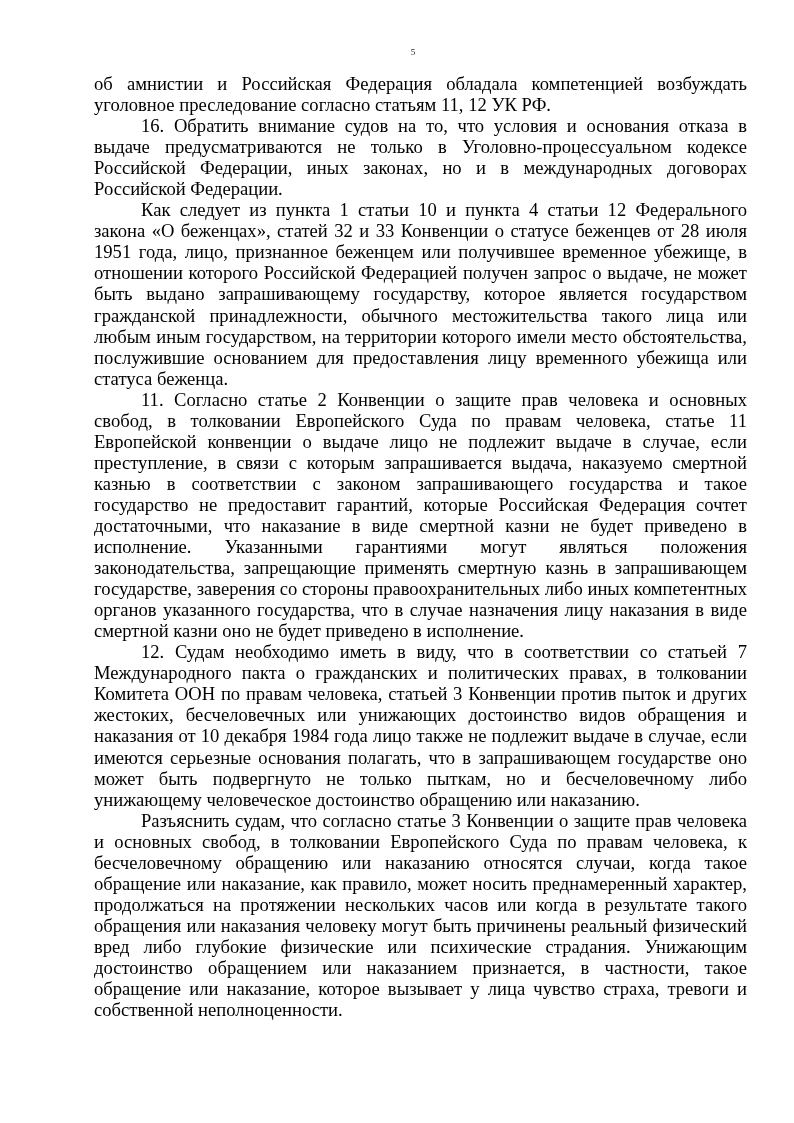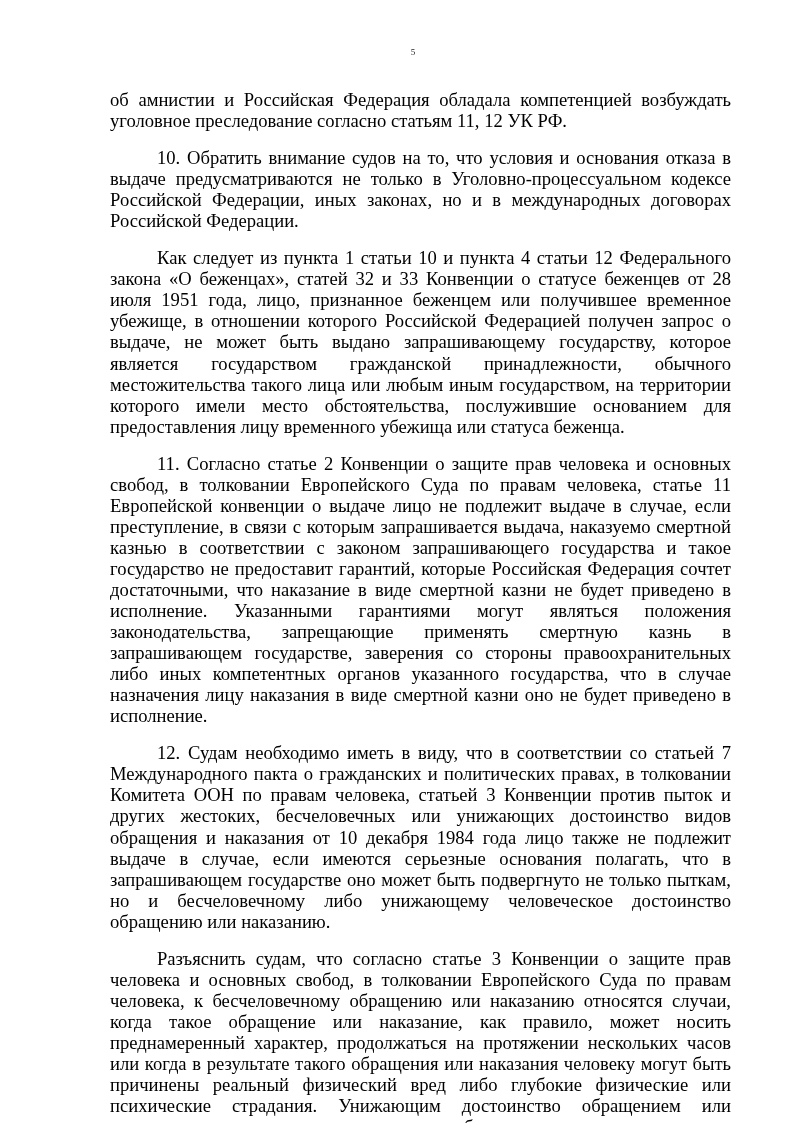--- a/index.html
+++ b/index.html
@@ -8,29 +8,29 @@
       position: absolute; left: 0; width: 794px; top: 47px;
       text-align: center; font-family: "Liberation Serif", serif;
       font-size: 9px; color: #222; padding-left: 32px; box-sizing: border-box;
     }
     .content {
       position: absolute; left: 94px; top: 73px; width: 653px;
       font-family: "Liberation Serif", serif;
       font-size: 18.6px; line-height: 21.05px; color: #000;
     }
     .content p {
-      margin: 16px; text-align: justify; text-indent: 0;
+      margin: 0; text-align: justify; text-indent: 0;
     }
     .content p.indent { text-indent: 47px; }
   </style>
 </head>
 <body>
 
 <div class="page-number">5</div>
 
 <div class="content">
   <p>об амнистии и Российская Федерация обладала компетенцией возбуждать уголовное преследование согласно статьям 11, 12 УК РФ.</p>
-  <p class="indent">10. Обратить внимание судов на то, что условия и основания отказа в выдаче предусматриваются не только в Уголовно-процессуальном кодексе Российской Федерации, иных законах, но и в международных договорах Российской Федерации.</p>
+  <p class="indent">16. Обратить внимание судов на то, что условия и основания отказа в выдаче предусматриваются не только в Уголовно-процессуальном кодексе Российской Федерации, иных законах, но и в международных договорах Российской Федерации.</p>
   <p class="indent">Как следует из пункта 1 статьи 10 и пункта 4 статьи 12 Федерального закона «О беженцах», статей 32 и 33 Конвенции о статусе беженцев от 28 июля 1951 года, лицо, признанное беженцем или получившее временное убежище, в отношении которого Российской Федерацией получен запрос о выдаче, не может быть выдано запрашивающему государству, которое является государством гражданской принадлежности, обычного местожительства такого лица или любым иным государством, на территории которого имели место обстоятельства, послужившие основанием для предоставления лицу временного убежища или статуса беженца.</p>
   <p class="indent">11. Согласно статье 2 Конвенции о защите прав человека и основных свобод, в толковании Европейского Суда по правам человека, статье 11 Европейской конвенции о выдаче лицо не подлежит выдаче в случае, если преступление, в связи с которым запрашивается выдача, наказуемо смертной казнью в соответствии с законом запрашивающего государства и такое государство не предоставит гарантий, которые Российская Федерация сочтет достаточными, что наказание в виде смертной казни не будет приведено в исполнение. Указанными гарантиями могут являться положения законодательства, запрещающие применять смертную казнь в запрашивающем государстве, заверения со стороны правоохранительных либо иных компетентных органов указанного государства, что в случае назначения лицу наказания в виде смертной казни оно не будет приведено в исполнение.</p>
   <p class="indent">12. Судам необходимо иметь в виду, что в соответствии со статьей 7 Международного пакта о гражданских и политических правах, в толковании Комитета ООН по правам человека, статьей 3 Конвенции против пыток и других жестоких, бесчеловечных или унижающих достоинство видов обращения и наказания от 10 декабря 1984 года лицо также не подлежит выдаче в случае, если имеются серьезные основания полагать, что в запрашивающем государстве оно может быть подвергнуто не только пыткам, но и бесчеловечному либо унижающему человеческое достоинство обращению или наказанию.</p>
   <p class="indent">Разъяснить судам, что согласно статье 3 Конвенции о защите прав человека и основных свобод, в толковании Европейского Суда по правам человека, к бесчеловечному обращению или наказанию относятся случаи, когда такое обращение или наказание, как правило, может носить преднамеренный характер, продолжаться на протяжении нескольких часов или когда в результате такого обращения или наказания человеку могут быть причинены реальный физический вред либо глубокие физические или психические страдания. Унижающим достоинство обращением или наказанием признается, в частности, такое обращение или наказание, которое вызывает у лица чувство страха, тревоги и собственной неполноценности.</p>
 </div>
 
 </body></html>

